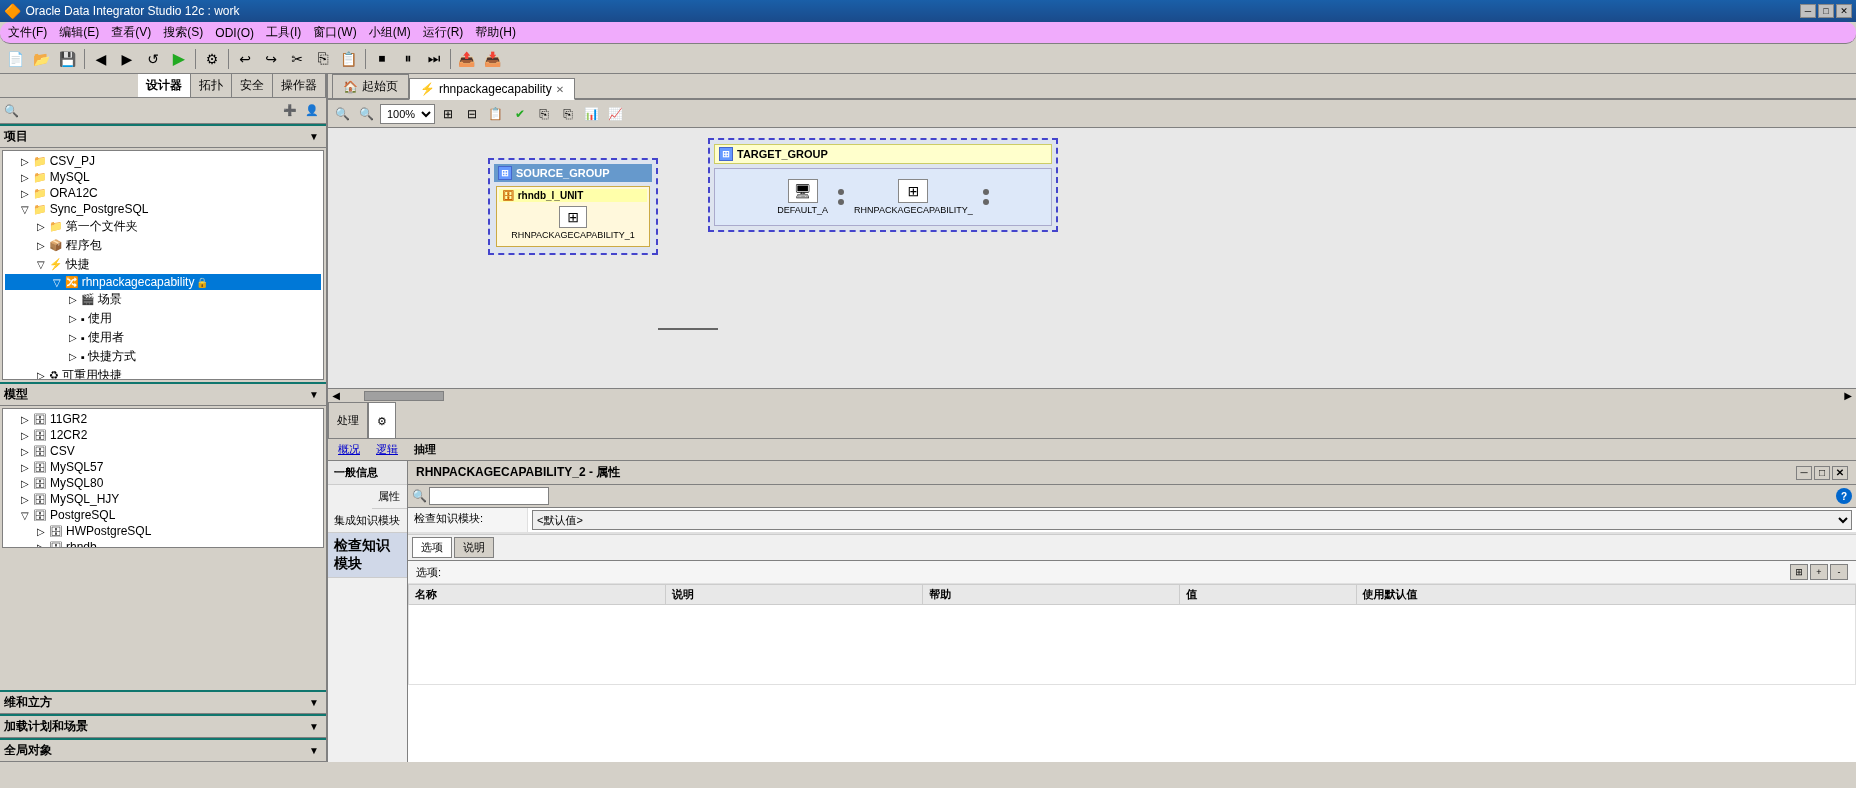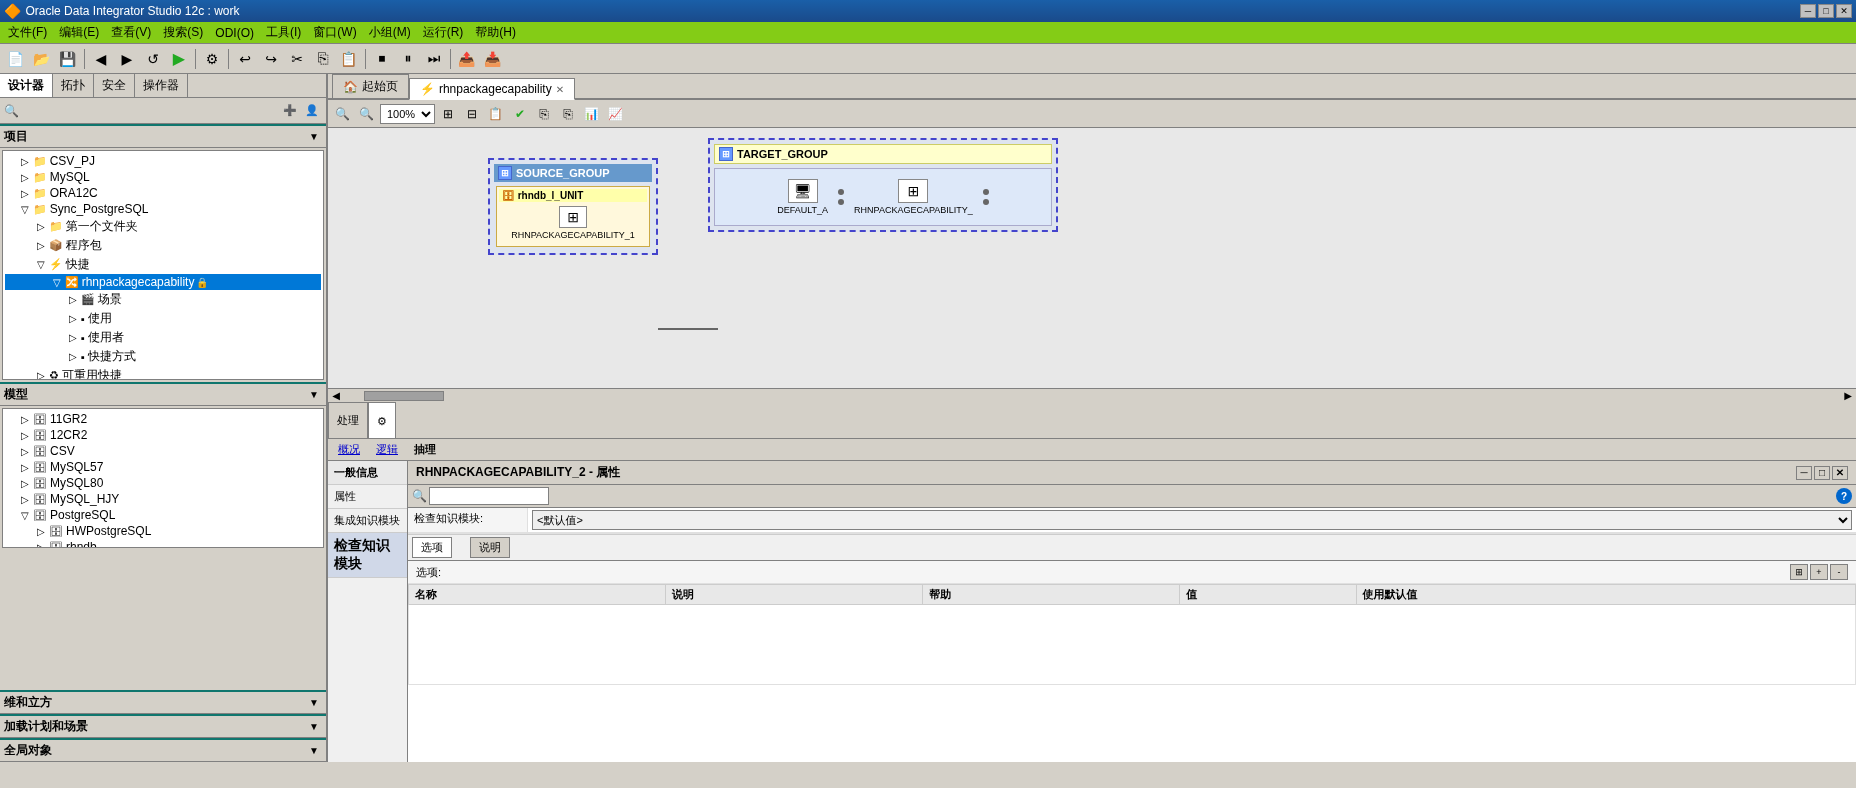--- a/index.html
+++ b/index.html
@@ -5,42 +5,42 @@
     * { margin: 0; padding: 0; box-sizing: border-box; }
     body { font-family: 'MS UI Gothic', 'SimSun', Arial, sans-serif; font-size: 12px; background: #d4d0c8; color: #000; width: 1856px; height: 788px; overflow: hidden; }
     
     
     .title-bar { background: linear-gradient(to bottom, #1a5fa8, #1a4a8a); color: white; height: 22px; display: flex; align-items: center; justify-content: space-between; padding: 0 4px; font-size: 12px; }
     .title-bar-left { display: flex; align-items: center; gap: 4px; }
     .title-bar-right { display: flex; gap: 2px; }
     .title-btn { width: 16px; height: 14px; background: #c0c0c0; border: 1px solid #888; font-size: 9px; display: flex; align-items: center; justify-content: center; cursor: pointer; color: #000; }
 
     
-    .menu-bar { background: #84cc16; height: 22px; display: flex; align-items: center; padding: 0 2px; border-bottom: 1px solid #808080; }
+    .menu-bar { background: #f0abfc; height: 22px; display: flex; align-items: center; padding: 0 2px; border-bottom: 1px solid #808080; border-radius: 10px; }
     .menu-item { padding: 2px 6px; font-size: 12px; cursor: pointer; }
 
     
     .toolbar { background: #d4d0c8; height: 30px; display: flex; align-items: center; padding: 2px 4px; border-bottom: 1px solid #808080; gap: 2px; }
     .tb-btn { width: 24px; height: 24px; background: #d4d0c8; border: 1px solid transparent; display: flex; align-items: center; justify-content: center; cursor: pointer; font-size: 14px; }
     .tb-sep { width: 1px; height: 20px; background: #808080; margin: 0 2px; }
 
     
     .top-tab-bar { background: #d4d0c8; height: 26px; display: flex; align-items: flex-end; padding-left: 4px; border-bottom: 2px solid #808080; }
     .tab-item { padding: 3px 10px; border: 1px solid #808080; border-bottom: none; background: #d4d0c8; cursor: pointer; font-size: 12px; display: flex; align-items: center; gap: 4px; }
     .tab-item.active { background: #ffffff; border-bottom: 1px solid white; margin-bottom: -2px; }
     .tab-item .close-x { font-size: 10px; color: #666; cursor: pointer; }
 
     
     .main-layout { display: flex; height: calc(788px - 22px - 22px - 30px - 26px); }
 
     
     .left-panel { width: 328px; background: #d4d0c8; display: flex; flex-direction: column; border-right: 2px solid #808080; }
     
     
-    .left-tabs { display: flex; background: #d4d0c8; border-bottom: 1px solid #808080; }
+    .left-tabs { display: flex; background: #d4d0c8; border-bottom: 1px solid #808080; justify-content: flex-end; }
     .left-tab { padding: 3px 8px; font-size: 12px; border-right: 1px solid #808080; cursor: pointer; }
     .left-tab.active { background: white; font-weight: bold; }
 
     
     .left-toolbar { display: flex; align-items: center; padding: 2px 4px; border-bottom: 1px solid #808080; height: 26px; gap: 2px; justify-content: space-between; }
     .left-tb-left { display: flex; gap: 2px; }
     .left-tb-right { display: flex; gap: 2px; }
     .ltb-btn { width: 20px; height: 20px; background: #d4d0c8; border: 1px solid transparent; display: flex; align-items: center; justify-content: center; cursor: pointer; font-size: 11px; }
 
     
@@ -94,21 +94,21 @@
     .bottom-sub-sep { padding: 1px 2px; font-size: 11px; }
     .props-title { background: #d4d0c8; border-bottom: 1px solid #808080; padding: 3px 8px; font-size: 12px; font-weight: bold; display: flex; justify-content: space-between; align-items: center; }
     .props-title-right { display: flex; gap: 2px; }
     .props-toolbar { display: flex; align-items: center; padding: 2px 4px; border-bottom: 1px solid #808080; gap: 2px; }
     .props-search { height: 18px; border: 1px solid #808080; font-size: 11px; padding: 0 2px; width: 120px; }
     .field-label { padding: 3px 6px; border-bottom: 1px solid #e0e0e0; border-right: 1px solid #e0e0e0; background: #f5f5f5; font-size: 11px; white-space: nowrap; }
     .field-value { padding: 2px 4px; border-bottom: 1px solid #e0e0e0; font-size: 11px; }
     .field-select { width: 100%; height: 20px; border: 1px solid #808080; font-size: 11px; }
     .field-input { width: 100%; height: 18px; border: 1px solid #808080; font-size: 11px; padding: 0 2px; }
     
-    .props-inner-tabs { display: flex; border-bottom: 1px solid #808080; padding: 2px 4px; background: #f0f0f0; gap: 16px; }
+    .props-inner-tabs { display: flex; border-bottom: 1px solid #808080; padding: 2px 4px; background: #f0f0f0; }
     .props-inner-tab { padding: 2px 8px; border: 1px solid #808080; background: #d4d0c8; cursor: pointer; font-size: 11px; margin-right: 2px; }
     .props-inner-tab.active { background: white; }
     .options-table { width: 100%; border-collapse: collapse; }
     .options-table th { background: #e8e8e8; border: 1px solid #ccc; padding: 2px 6px; font-size: 11px; text-align: left; }
     .options-table td { border: 1px solid #e0e0e0; padding: 2px 6px; font-size: 11px; }
     
     .scrollbar-h { height: 14px; background: #d4d0c8; border-top: 1px solid #808080; display: flex; align-items: center; }
     .scrollbar-thumb { width: 80px; height: 10px; background: #a0a0a0; border: 1px solid #808080; margin-left: 20px; cursor: pointer; }
 
     .bottom-split { display: flex; flex-direction: column; height: 360px; }
@@ -437,21 +437,21 @@
         <span class="bottom-sub-sep"> </span>
         <span class="bottom-sub-tab">逻辑</span>
         <span class="bottom-sub-sep"> </span>
         <span class="bottom-sub-tab active">抽理</span>
       </div>
 
       <div style="display:flex; flex:1; overflow:hidden;">
 
         <div style="width:80px; border-right:1px solid #808080; background:#f0f0f0; display:flex; flex-direction:column;">
           <div style="padding:4px 6px; font-size:11px; font-weight:bold; border-bottom:1px solid #ccc; background:#e8e8e8; cursor:pointer;">一般信息</div>
-          <div style="padding:4px 6px; font-size:11px; border-bottom:1px solid #ccc; cursor:pointer;">属性</div>
+          <div style="padding:4px 6px; font-size:11px; border-bottom:1px solid #ccc; cursor:pointer;margin-left:44px;">属性</div>
           <div style="padding:4px 6px; font-size:11px; border-bottom:1px solid #ccc; cursor:pointer;">集成知识模块</div>
           <div style="padding:4px 6px; font-size:14px; border-bottom:1px solid #ccc; background:#d0d8e8; cursor:pointer; font-weight:bold;">检查知识模块</div>
         </div>
 
         <div style="flex:1; display:flex; flex-direction:column; overflow:hidden;">
 
           <div class="props-title">
             <span>RHNPACKAGECAPABILITY_2 - 属性</span>
             <div class="props-title-right">
               <div style="width:16px; height:14px; background:#d4d0c8; border:1px solid #808080; font-size:10px; display:flex; align-items:center; justify-content:center; cursor:pointer;">─</div>

